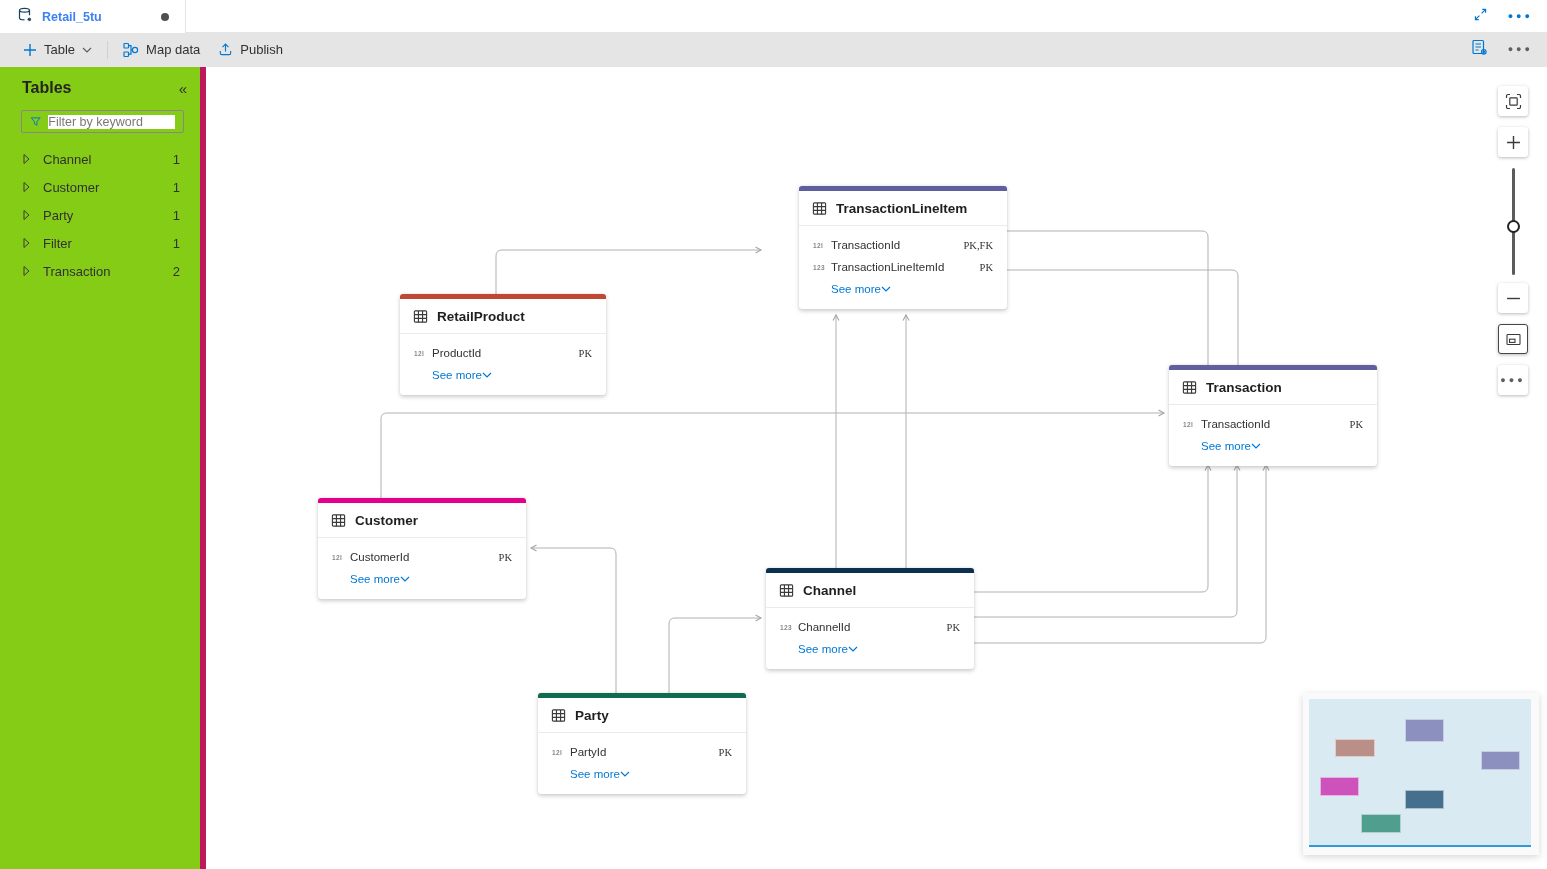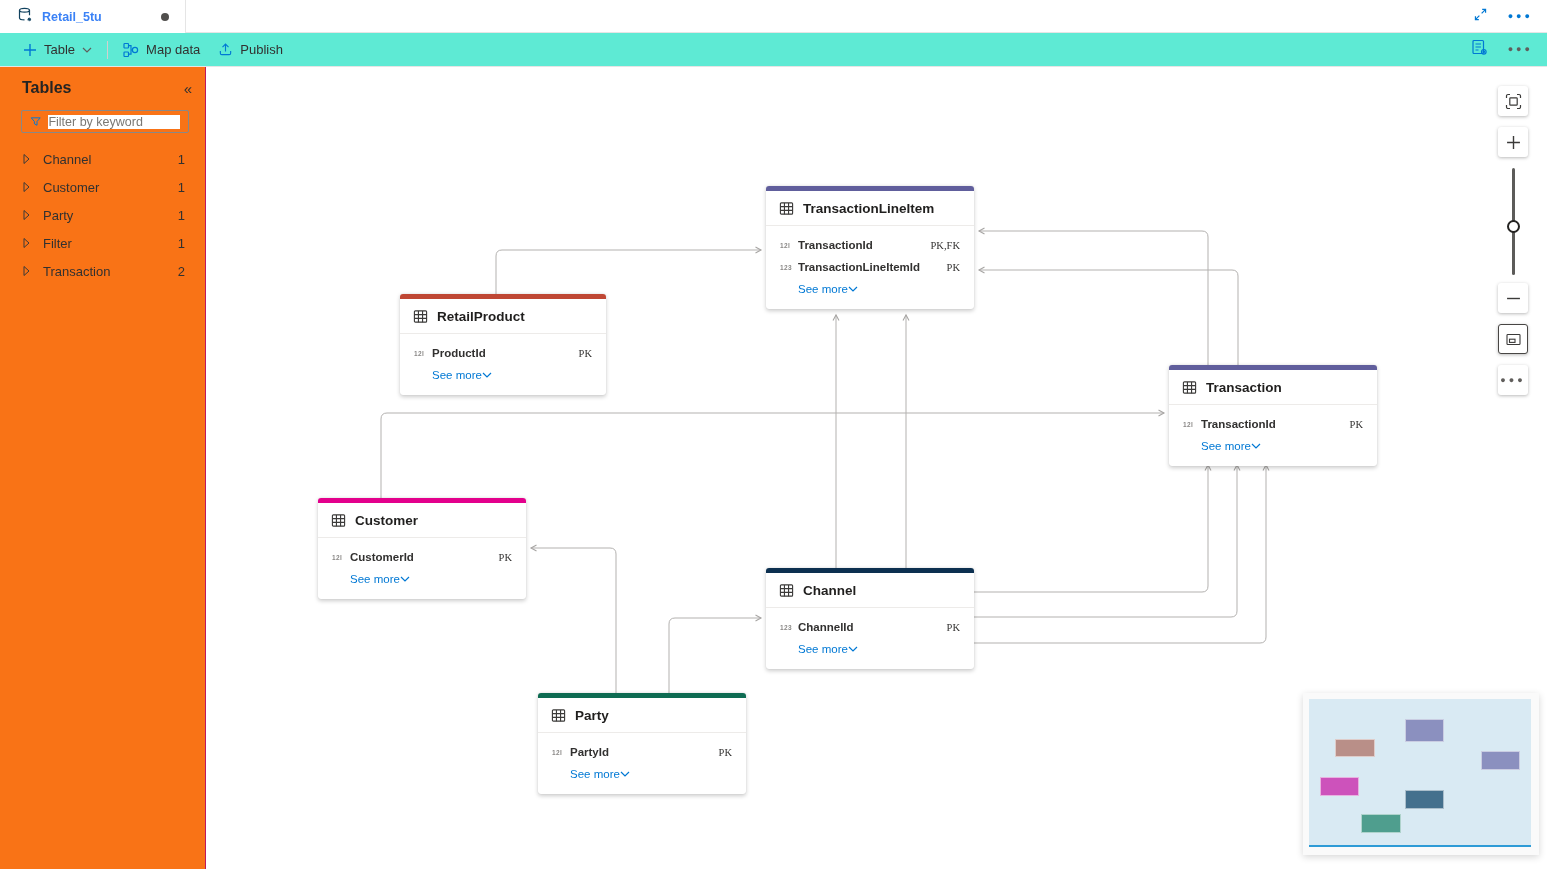--- a/index.html
+++ b/index.html
@@ -9,33 +9,33 @@
   
   .tabbar { position:absolute; top:0; left:0; right:0; height:33px; background:#fff;
             border-bottom:1px solid #e5e5e5; display:flex; align-items:stretch; }
   .tab { width:186px; display:flex; align-items:center; gap:9px; padding:0 10px 0 17px;
          border-right:1px solid #e5e5e5; background:#fff; height:33px; }
   .tab-title { font-size:12.5px; font-weight:bold; color:#3b82f6; flex:1; }
   .dirty-dot { width:8px; height:8px; border-radius:50%; background:#514f4d; margin-right:6px; }
   .tabbar-right { margin-left:auto; display:flex; align-items:center; gap:20px; padding-right:14px; }
 
   
-  .toolbar { position:absolute; top:33px; left:0; right:0; height:34px; background:#5eead4;
+  .toolbar { position:absolute; top:33px; left:0; right:0; height:34px; background:#e5e5e5;
              border-bottom:1px solid #e5e5e5; display:flex; align-items:center; padding-left:14px; }
   .tbtn { display:flex; align-items:center; gap:7px; font-size:13px; color:#323130;
           padding:0 9px; height:100%; cursor:pointer; }
   .tb-div { width:1px; height:18px; background:#d2d0ce; margin:0 6px; }
   .toolbar-right { margin-left:auto; display:flex; align-items:center; gap:20px; padding-right:14px; }
 
   .dots { font-size:9px; letter-spacing:3px; line-height:1; }
   .dots.blue { color:#0078d4; } .dots.gray { color:#605e5c; }
 
   
-  .sidebar { position:absolute; top:67px; left:0; width:206px; bottom:0; background:#f97316;
-             border-right:1px solid #be185d; }
+  .sidebar { position:absolute; top:67px; left:0; width:206px; bottom:0; background:#84cc16;
+             border-right:6px solid #be185d; }
   .sb-head { display:flex; align-items:center; justify-content:space-between;
              padding:12px 13px 10px 22px; }
   .sb-title { font-size:16px; font-weight:bold; color:#252423; }
   .sb-collapse { font-size:15px; color:#323130; cursor:pointer; }
   .filterbox { margin:3px 16px 12px 21px; border:1px solid #8a8886; border-radius:2px;
                height:23px; display:flex; align-items:center; gap:7px; padding:0 8px; }
   .filterbox input { border:none; outline:none; width:100%; font-size:12.5px;
                      font-family:"Liberation Sans", sans-serif; color:#323130; }
   .filterbox input::placeholder { color:#7a7874; }
   .sb-row { display:flex; align-items:center; height:28px; padding:0 20px 0 22px; cursor:pointer; }
@@ -50,21 +50,21 @@
   
   .node { position:absolute; width:208px; background:#fff; border-radius:3px;
           box-shadow:0 1.2px 4px rgba(0,0,0,.20), 0 0 1px rgba(0,0,0,.14); }
   .node-accent { height:5px; border-radius:3px 3px 0 0; }
   .node-header { display:flex; align-items:center; gap:9px; padding:10px 13px 9px;
                  border-bottom:1px solid #edebe9; }
   .node-title { font-size:13.5px; font-weight:bold; color:#201f1e; }
   .node-body { padding:8px 0 5px; }
   .field { display:flex; align-items:center; height:22px; padding:0 14px; }
   .ticon { width:18px; font-size:6.5px; color:#8a8886; letter-spacing:.4px; font-weight:bold; }
-  .fname { flex:1; font-size:11.5px; color:#323130;font-weight:bold; }
+  .fname { flex:1; font-size:11.5px; color:#323130; }
   .fkey { font-size:10.5px; color:#323130;font-family:Liberation Serif, serif; }
   .seemore { display:flex; align-items:center; padding:5px 14px 9px 32px;
              font-size:11.5px; color:#0078d4; cursor:pointer; }
 
   
   .fab { position:absolute; right:19px; width:30px; height:30px; background:#fff; border-radius:3px;
          box-shadow:0 1px 3.5px rgba(0,0,0,.28); display:flex; align-items:center;
          justify-content:center; color:#3b3a39; cursor:pointer; }
   .fab.active { border:1px solid #484644; }
   .slider-track { position:absolute; right:32px; top:101px; width:3px; height:107px;
@@ -209,21 +209,21 @@
       <path d="M700,501 L700,248" marker-end="url(#arr)"></path>
       <path d="M175,431 L175,352 Q175,346 181,346 L958,346" marker-end="url(#arr)"></path>
       <path d="M410,626 L410,487 Q410,481 404,481 L325,481" marker-end="url(#arr)"></path>
       <path d="M463,626 L463,557 Q463,551 469,551 L555,551" marker-end="url(#arr)"></path>
       <path d="M768,525 L996,525 Q1002,525 1002,519 L1002,398" marker-end="url(#arr)"></path>
       <path d="M768,550 L1025,550 Q1031,550 1031,544 L1031,398" marker-end="url(#arr)"></path>
       <path d="M768,576 L1054,576 Q1060,576 1060,570 L1060,398" marker-end="url(#arr)"></path>
     </g>
   </svg>
 
-  <div class="node" style="left:560px; top:119px;">
+  <div class="node" style="left:593px; top:119px;">
     <div class="node-accent" style="background-color: rgb(96, 94, 156);"></div>
     <div class="node-header">
       <svg width="15" height="15" viewBox="0 0 16 16" fill="none" stroke="#3b3a39" stroke-width="1.2">
         <rect x="1.5" y="2" width="13" height="12" rx="1"></rect>
           <path d="M1.5,6 H14.5 M1.5,10 H14.5 M5.8,2 V14 M10.2,2 V14"></path>
       </svg>
       <span class="node-title">TransactionLineItem</span>
     </div>
     <div class="node-body">
       <div class="field">

